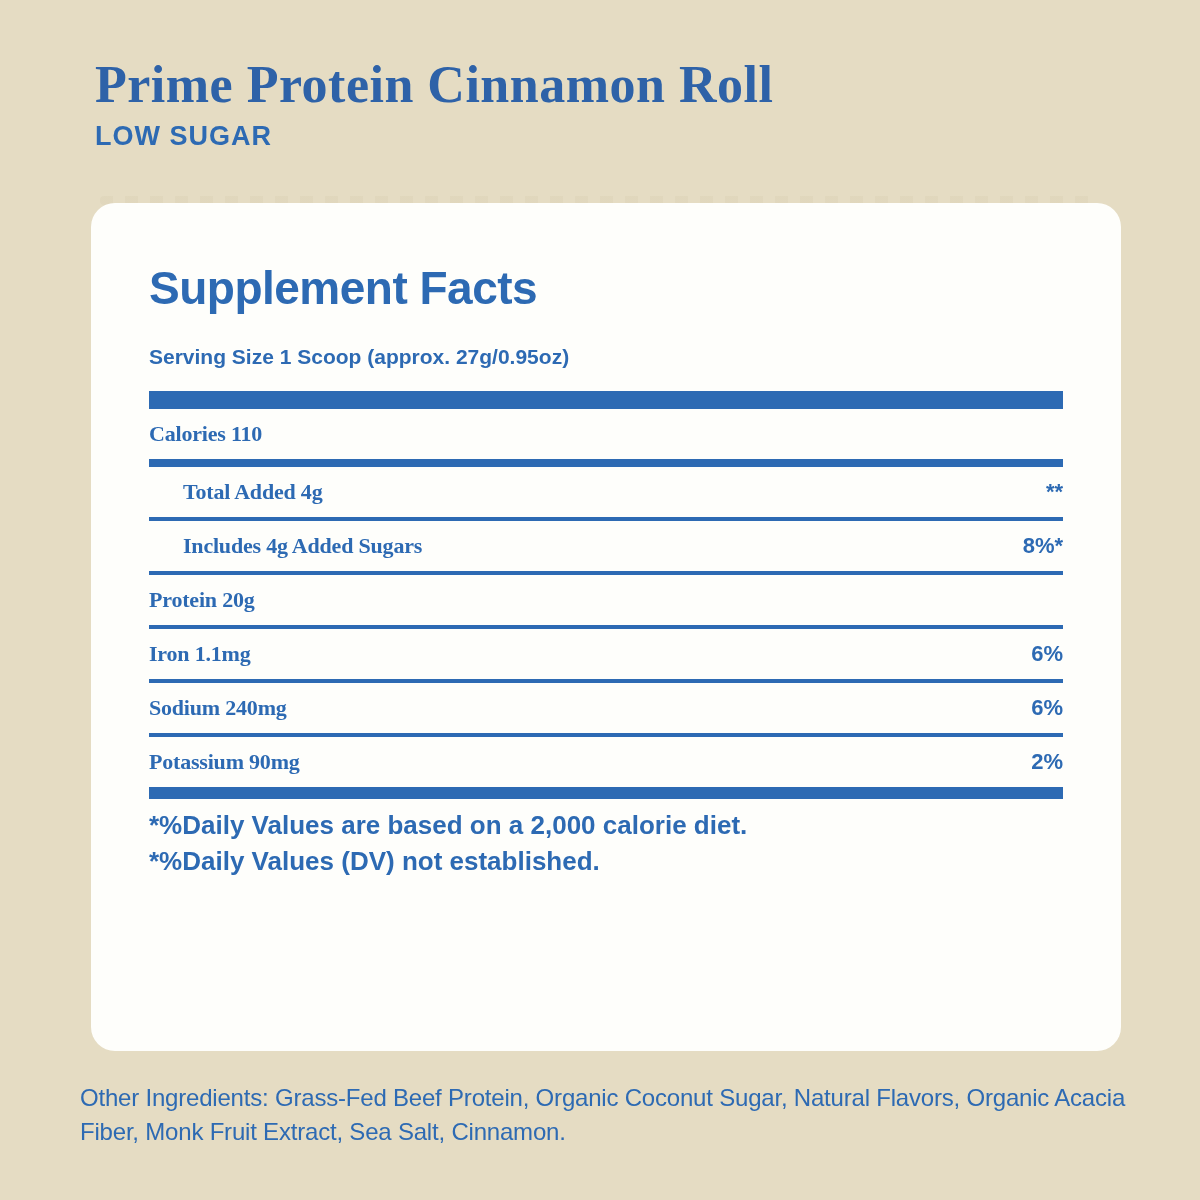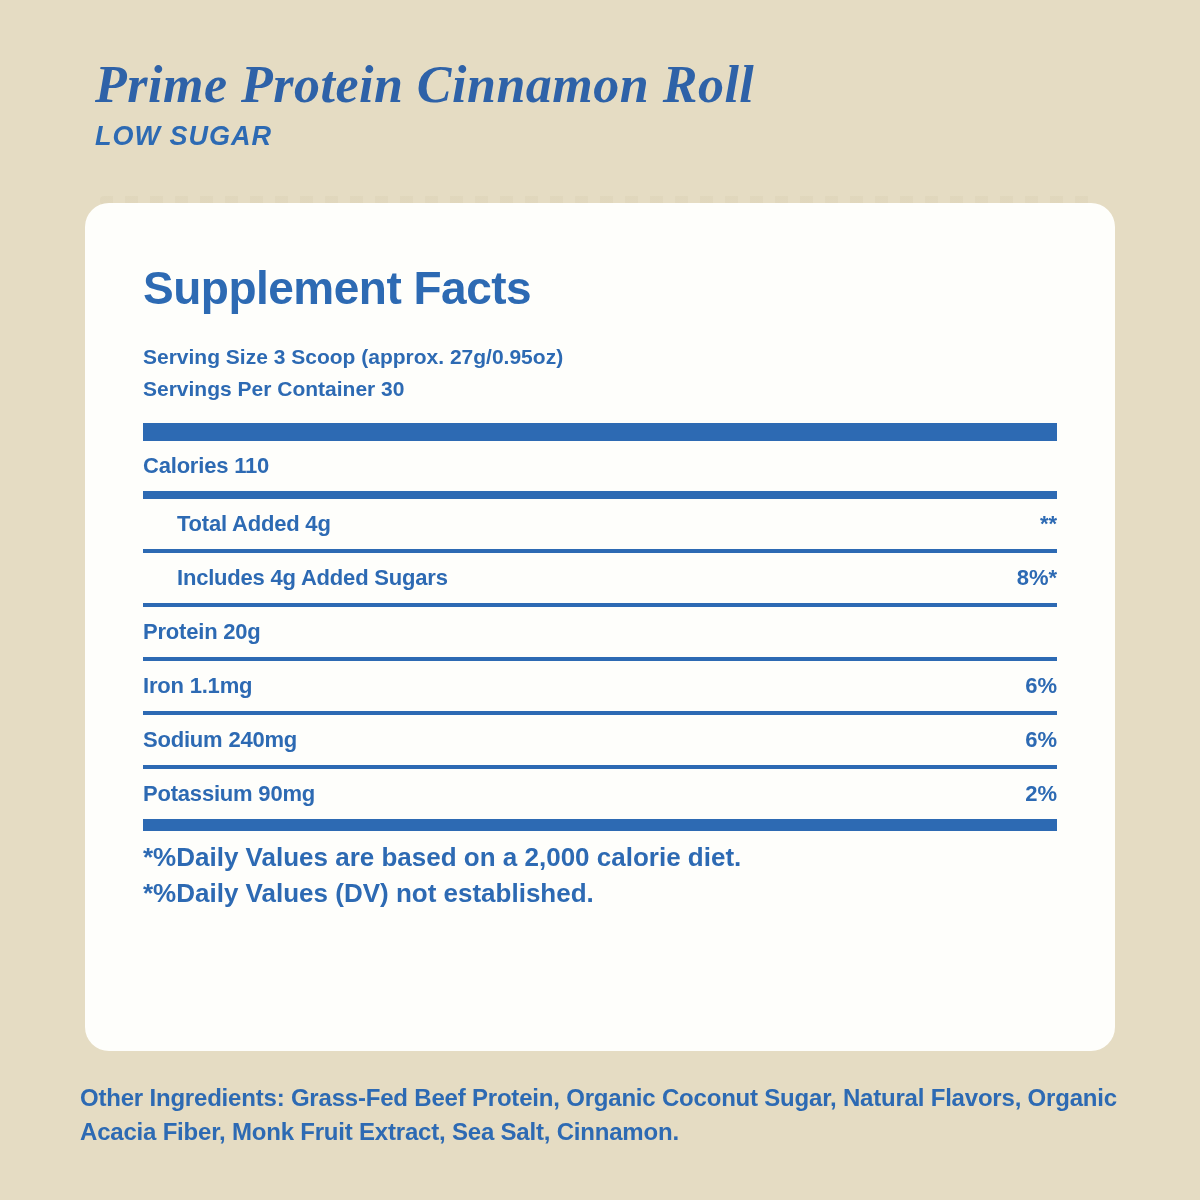--- a/index.html
+++ b/index.html
@@ -12,41 +12,41 @@
   html,body{width:1200px;height:1200px;}
   body{
     background:var(--bg);
     font-family:"Liberation Sans",sans-serif;
     color:var(--blue);
     position:relative;
     overflow:hidden;
   }
 
   
-  .brand-header{position:absolute;left:95px;top:56px;width:1020px;font-style:italic;}
+  .brand-header{position:absolute;left:95px;top:56px;width:1020px;}
   .brand-title{
     font-family:"Liberation Serif",serif;
     font-weight:600;
     font-size:52px;
     line-height:1.1;
     color:var(--title-blue);
     letter-spacing:0.5px;
   }
   .brand-subtitle{
     margin-top:8px;
     font-size:27px;
     font-weight:bold;
     letter-spacing:1px;
     color:var(--blue);
   }
 
   
   .card{
     position:absolute;
-    left:85px;top:203px;
+    left:91px;top:203px;
     width:1030px;height:848px;
     background:var(--card);
     border-radius:24px;
     padding:58px 58px 0 58px;
   }
   
   .card-serration{
     position:absolute;
     left:100px;top:196px;
     width:1000px;height:9px;
@@ -73,52 +73,51 @@
     display:flex;justify-content:space-between;align-items:center;
     height:48px;
     font-size:21px;font-weight:bold;
   }
 
   .fact-row{
     display:flex;justify-content:space-between;align-items:center;
     height:50px;
     font-size:22px;font-weight:bold;
   }
-  .fact-row .row-label{letter-spacing:-0.2px;}
+  .fact-row .row-label{letter-spacing:-0.2px;font-family:Liberation Serif, serif;}
   .fact-row.row--indent .row-label{padding-left:34px;}
 
   .footnotes{margin-top:8px;font-size:26px;font-weight:bold;line-height:36px;}
 
   
   .other-ingredients{
     position:absolute;
     left:80px;top:1081px;
     width:1050px;
-    font-size:24px;font-weight:bold;
+    font-size:24px;font-weight:normal;
     line-height:34px;
     letter-spacing:-0.2px;
     color:var(--blue);
   }
 </style>
 </head>
 <body>
 
 <div class="brand-header">
   <div class="brand-title">Prime Protein Cinnamon Roll</div>
   <div class="brand-subtitle">LOW SUGAR</div>
 </div>
 
 <div class="card-serration"></div>
 
 <div class="card">
   <div class="facts-heading">Supplement Facts</div>
 
   <div class="serving-block">
-    <div>Serving Size 3 Scoop (approx. 27g/0.95oz)</div>
-    <div>Servings Per Container 30</div>
+    <div>Serving Size 1 Scoop (approx. 27g/0.95oz)</div>
   </div>
 
   <div class="bar-thick"></div>
 
 
   <div class="bar-medium"></div>
 
   <div class="fact-row">
     <span class="row-label">Calories 110</span>
     <span class="row-value"></span>

